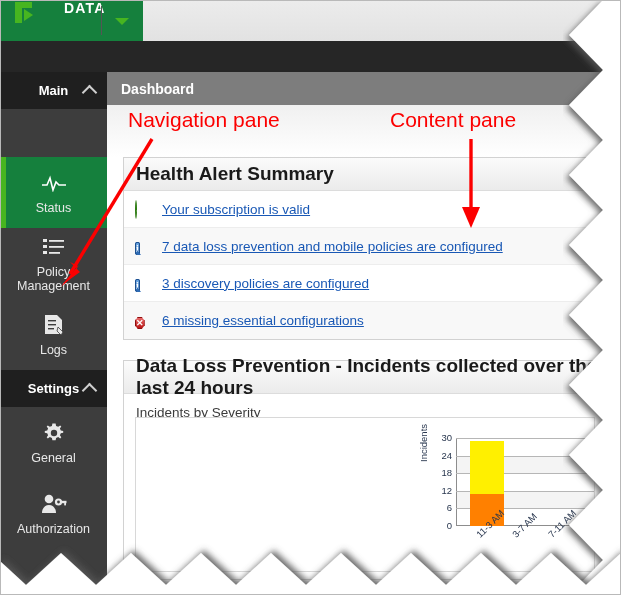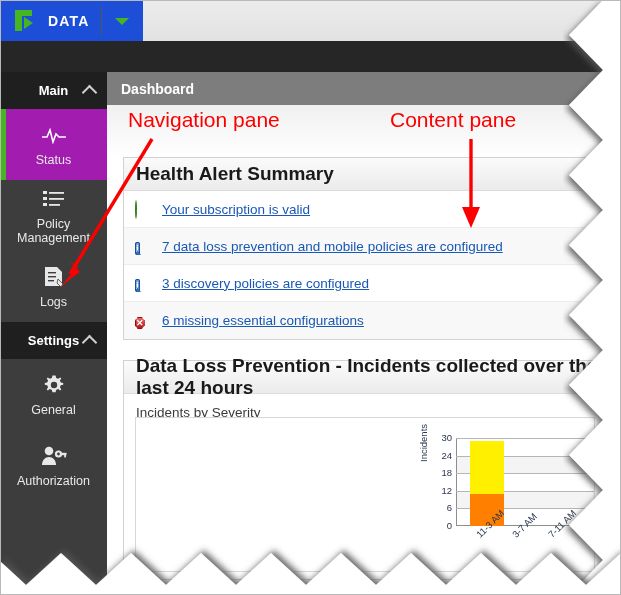--- a/index.html
+++ b/index.html
@@ -31,22 +31,22 @@
 
   
   #topbar {
     position: absolute; left: 0; top: 0;
     width: 621px; height: 41px;
     background: #e4e4e4;
   }
   #topbar-left {
     position: absolute; left: 0; top: 0;
     width: 143px; height: 41px;
-    background: #1d4ed8;
-    display: flex; align-items: center;
+    background: #15803d;
+    display: flex;  gap: 16px;
   }
   #brand-logo {
     width: 26px; height: 26px;
     margin-left: 13px;
     position: relative;
   }
   #brand-logo .L {
     position: absolute; left: 2px; top: 2px;
     width: 7px; height: 21px;
     background: #47b520;
@@ -127,21 +127,22 @@
     flex-direction: column;
     align-items: center;
     justify-content: center;
     color: #e8e8e8;
     font-size: 12.5px;
     line-height: 14px;
     text-align: center;
     cursor: pointer;
   }
   .side-item.active {
-    background: #a21caf;
+    background: #15803d;
+    margin-top: 48px;
   }
   .side-item.active::before {
     content: "";
     position: absolute;
     left: 0; top: 0; bottom: 0;
     width: 6px;
     background: #47b520;
   }
   .side-item .ico {
     height: 26px;

